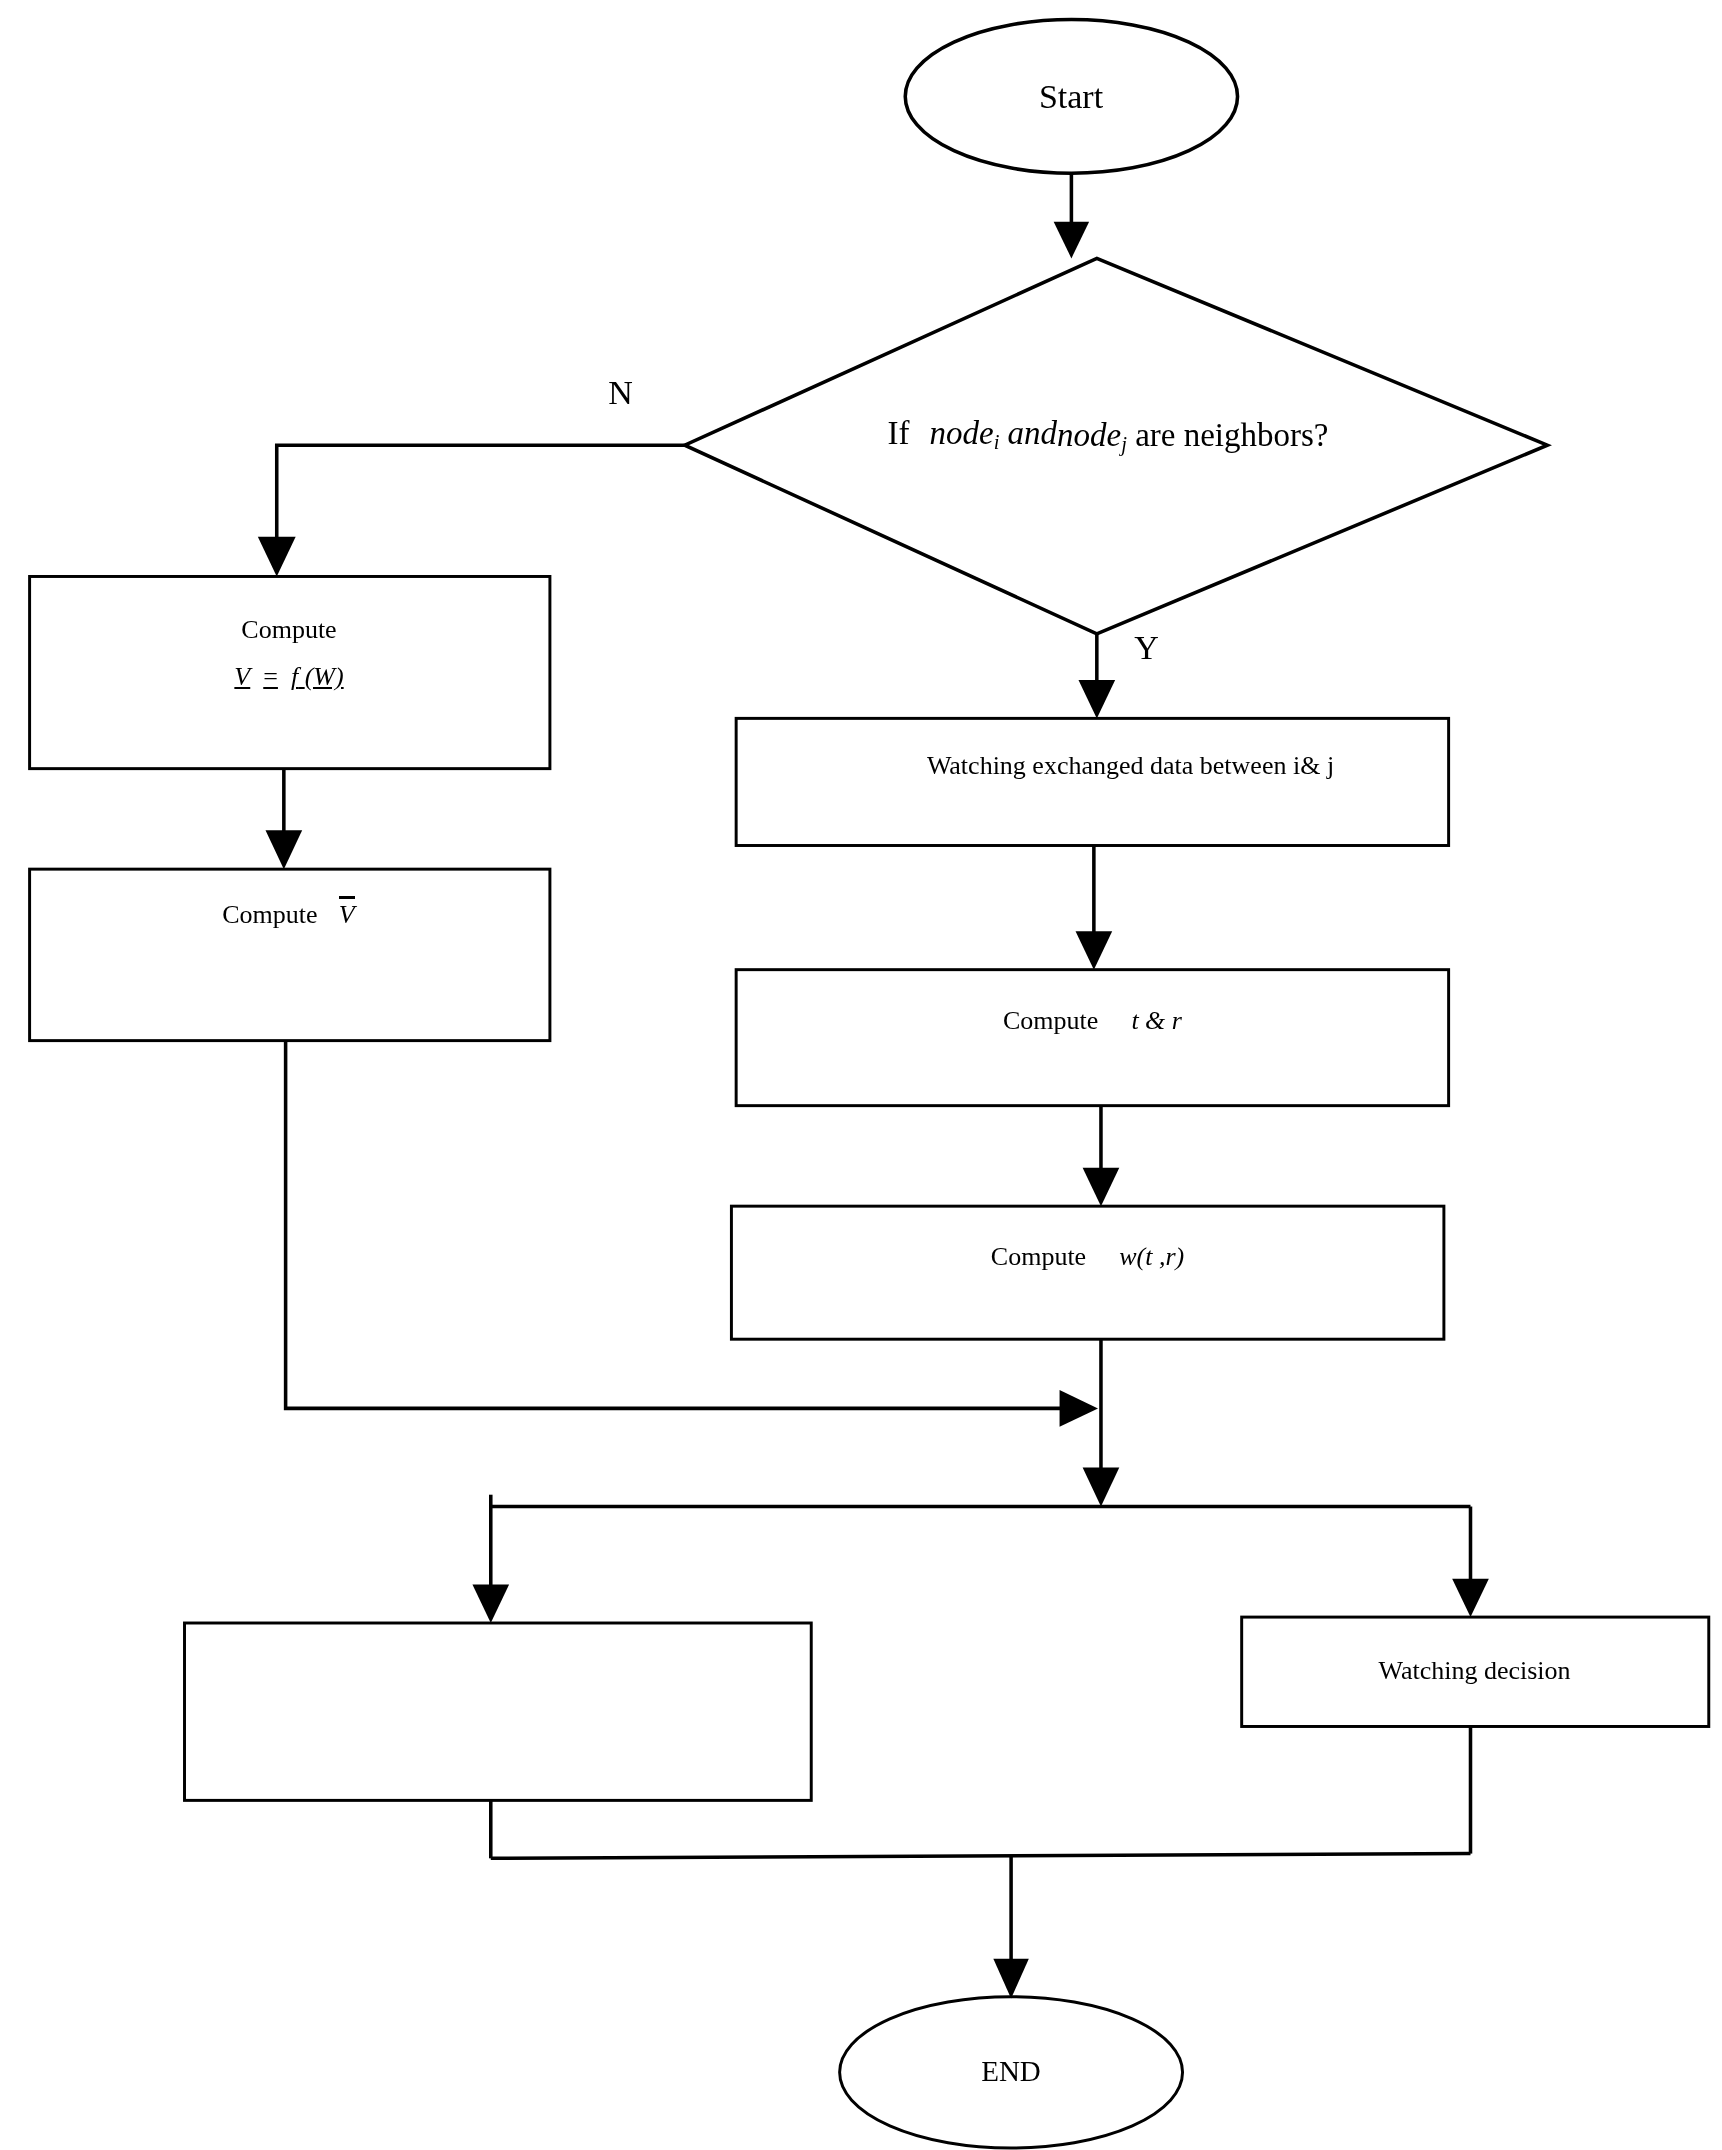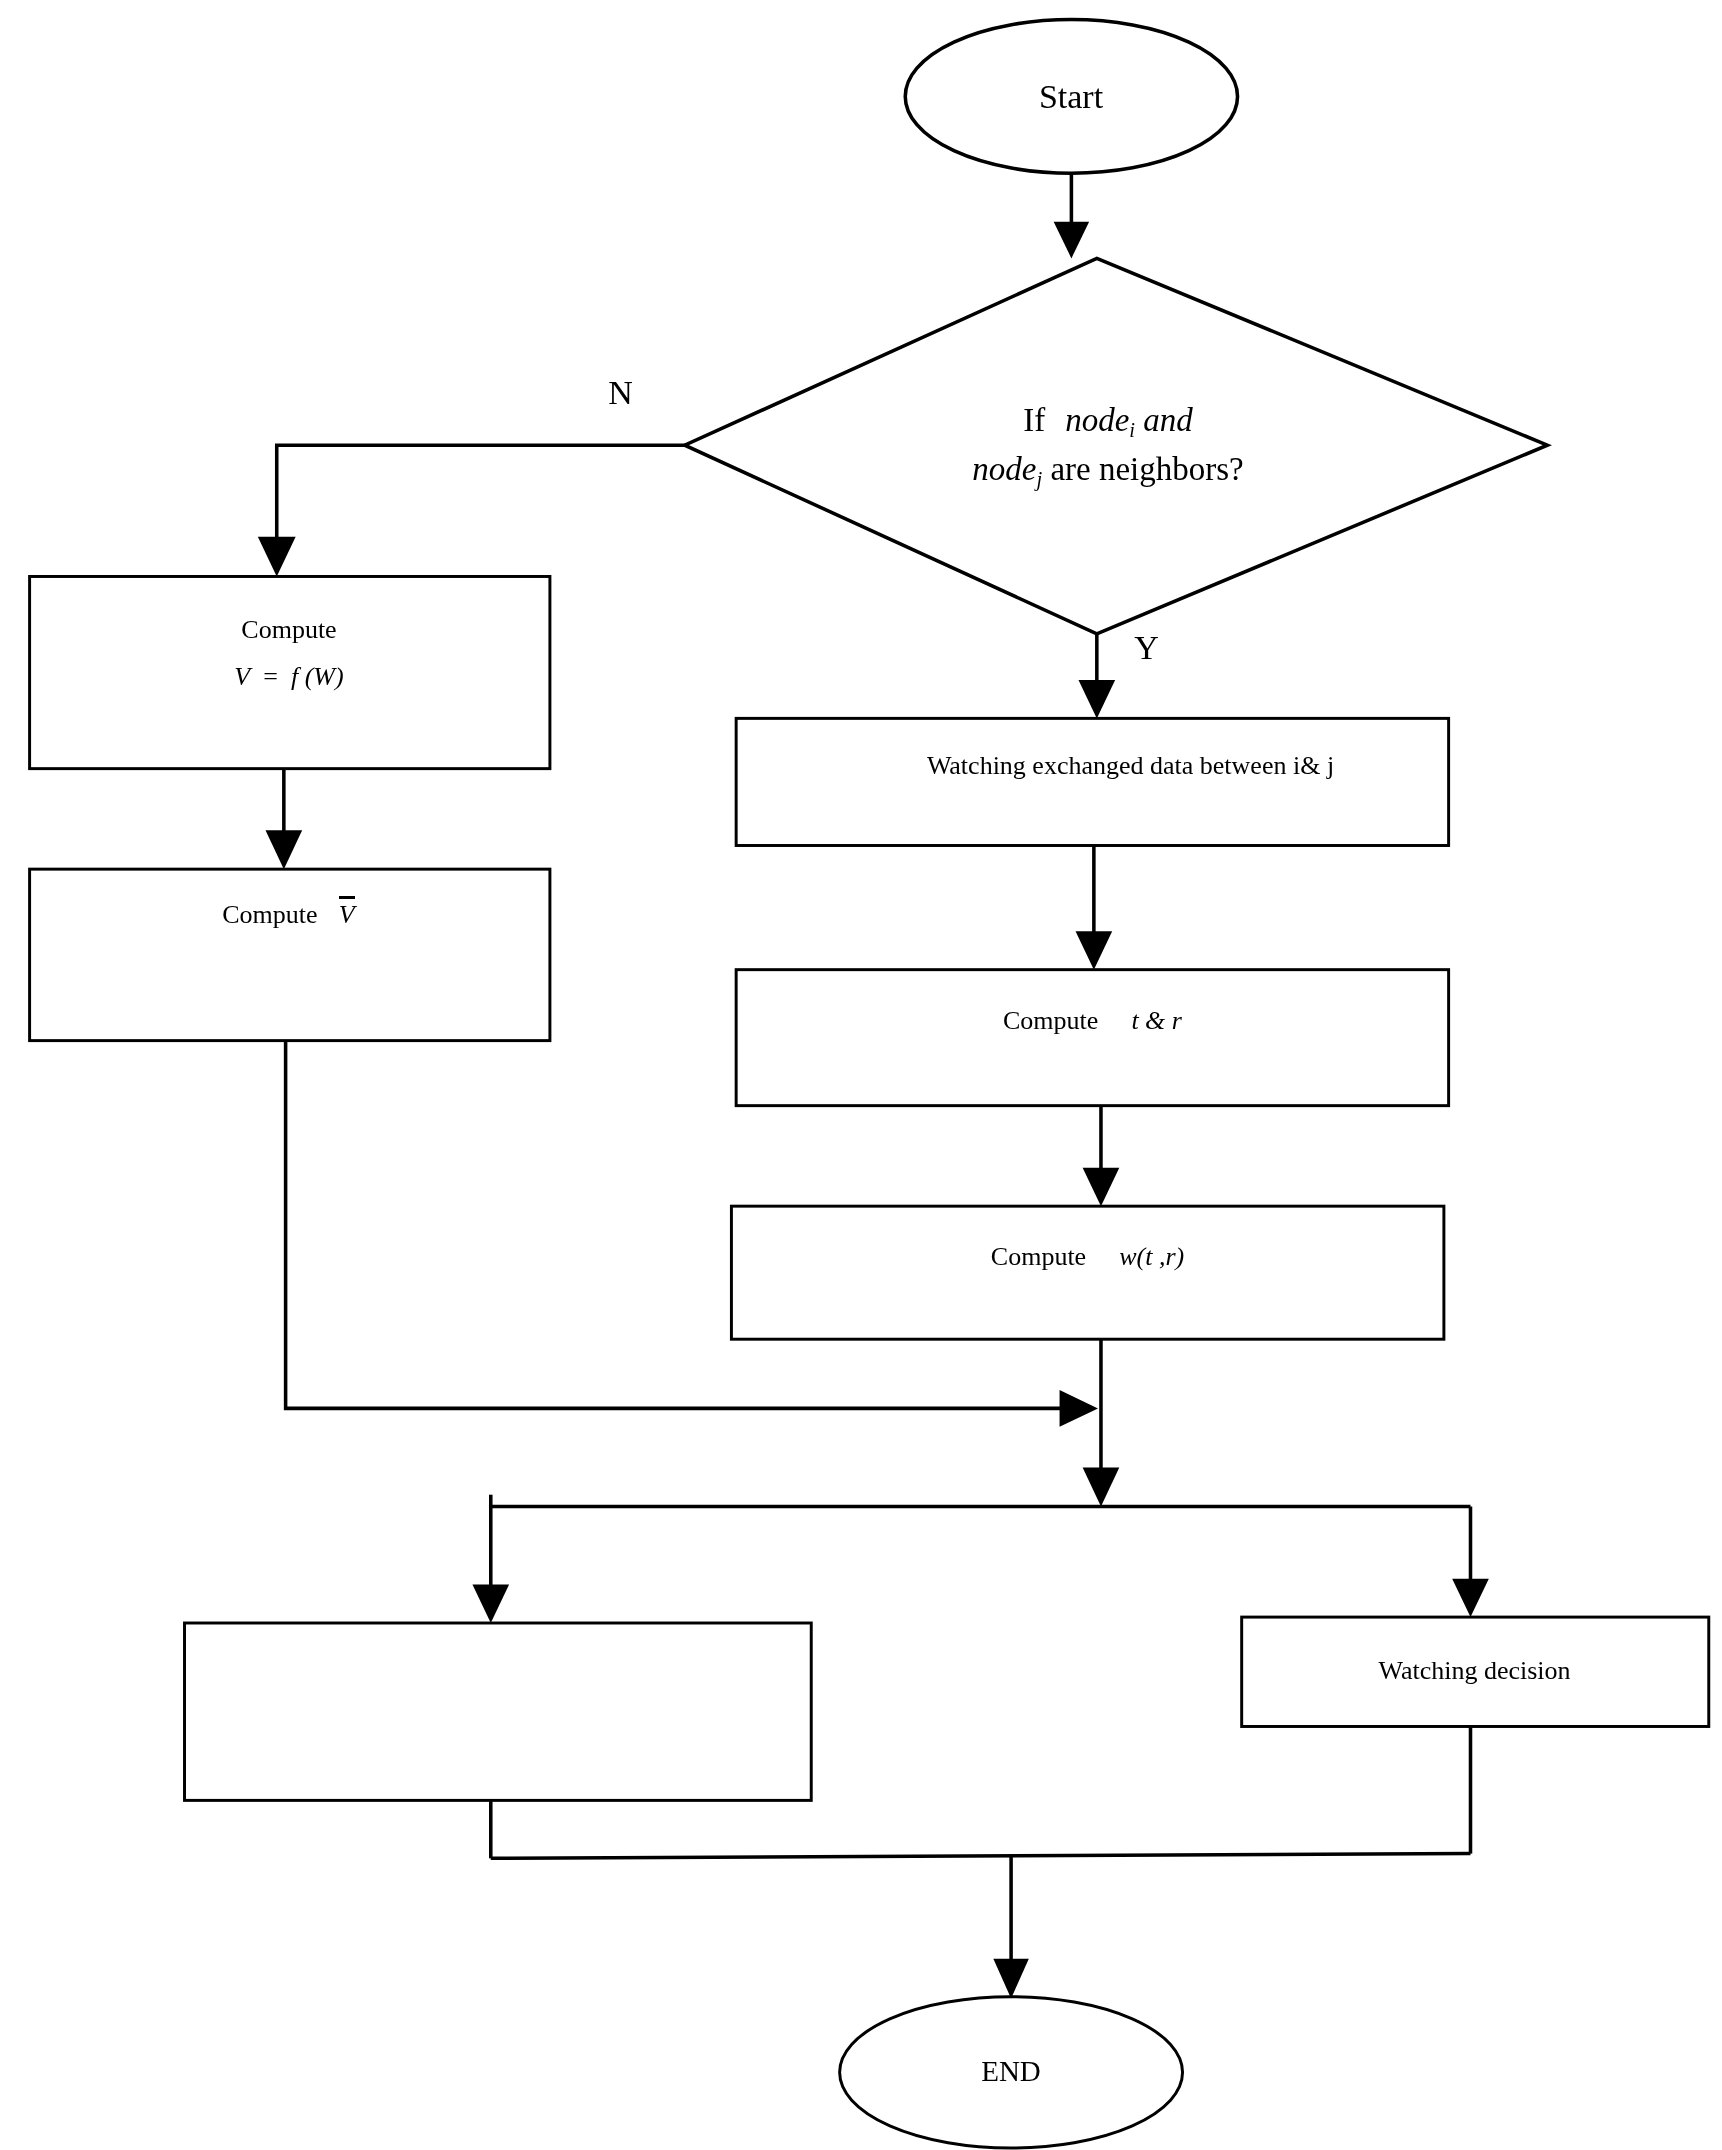--- a/index.html
+++ b/index.html
@@ -153,36 +153,36 @@
     <line class="conn" x1="2487" y1="2920" x2="2487" y2="3135"></line>
 
     <line class="conn" x1="830" y1="3143" x2="2487" y2="3135"></line>
 
     <line class="conn" x1="1710" y1="3139" x2="1710" y2="3330"></line>
     <polygon class="arrowhead" points="1710,3380 1680,3313 1740,3313"></polygon>
   </svg>
 
   <div class="node-text t-start" style="left:905px; top:70px; width:332px; height:53px;">Start</div>
 
-  <div class="node-text t-decision" style="left:857px; top:377px; width:502px; height:136px; flex-direction:column;">
+  <div class="node-text t-decision" style="left:857px; top:365px; width:502px; height:136px; flex-direction:row;">
     <span class="stack-line">
       <span>If</span><span class="gap-md"></span><span class="mathit"><span>node</span><sub>i</sub></span>&nbsp;<span class="mathit">and</span>
     </span>
     <span class="stack-line" style="margin-top:4px;">
       <span class="mathit"><span>node</span><sub>j</sub></span>&nbsp;<span>are neighbors?</span>
     </span>
   </div>
 
   <div class="node-text t-branch" style="left:585px; top:372px; width:71px; height:41px;">N</div>
 
   <div class="node-text t-branch" style="left:1111px; top:627px; width:71px; height:41px;">Y</div>
 
   <div class="node-text t-box" style="left:35px; top:591px; width:508px; height:124px; flex-direction:column;">
     <span class="stack-line">Compute</span>
-    <span class="stack-line" style="margin-top:12px;">
+    <span class="stack-line" style="margin-top:12px;text-decoration:underline;">
       <span class="mathit">V</span><span class="gap-sm"></span><span>=</span><span class="gap-sm"></span><span class="mathit">f</span>&nbsp;<span class="mathit">(W)</span>
     </span>
   </div>
 
   <div class="node-text t-box" style="left:35px; top:884px; width:508px; height:62px;">
     <span>Compute</span>
       <span class="gap-md"></span>
       <span class="ovl">V</span>
   </div>
 

